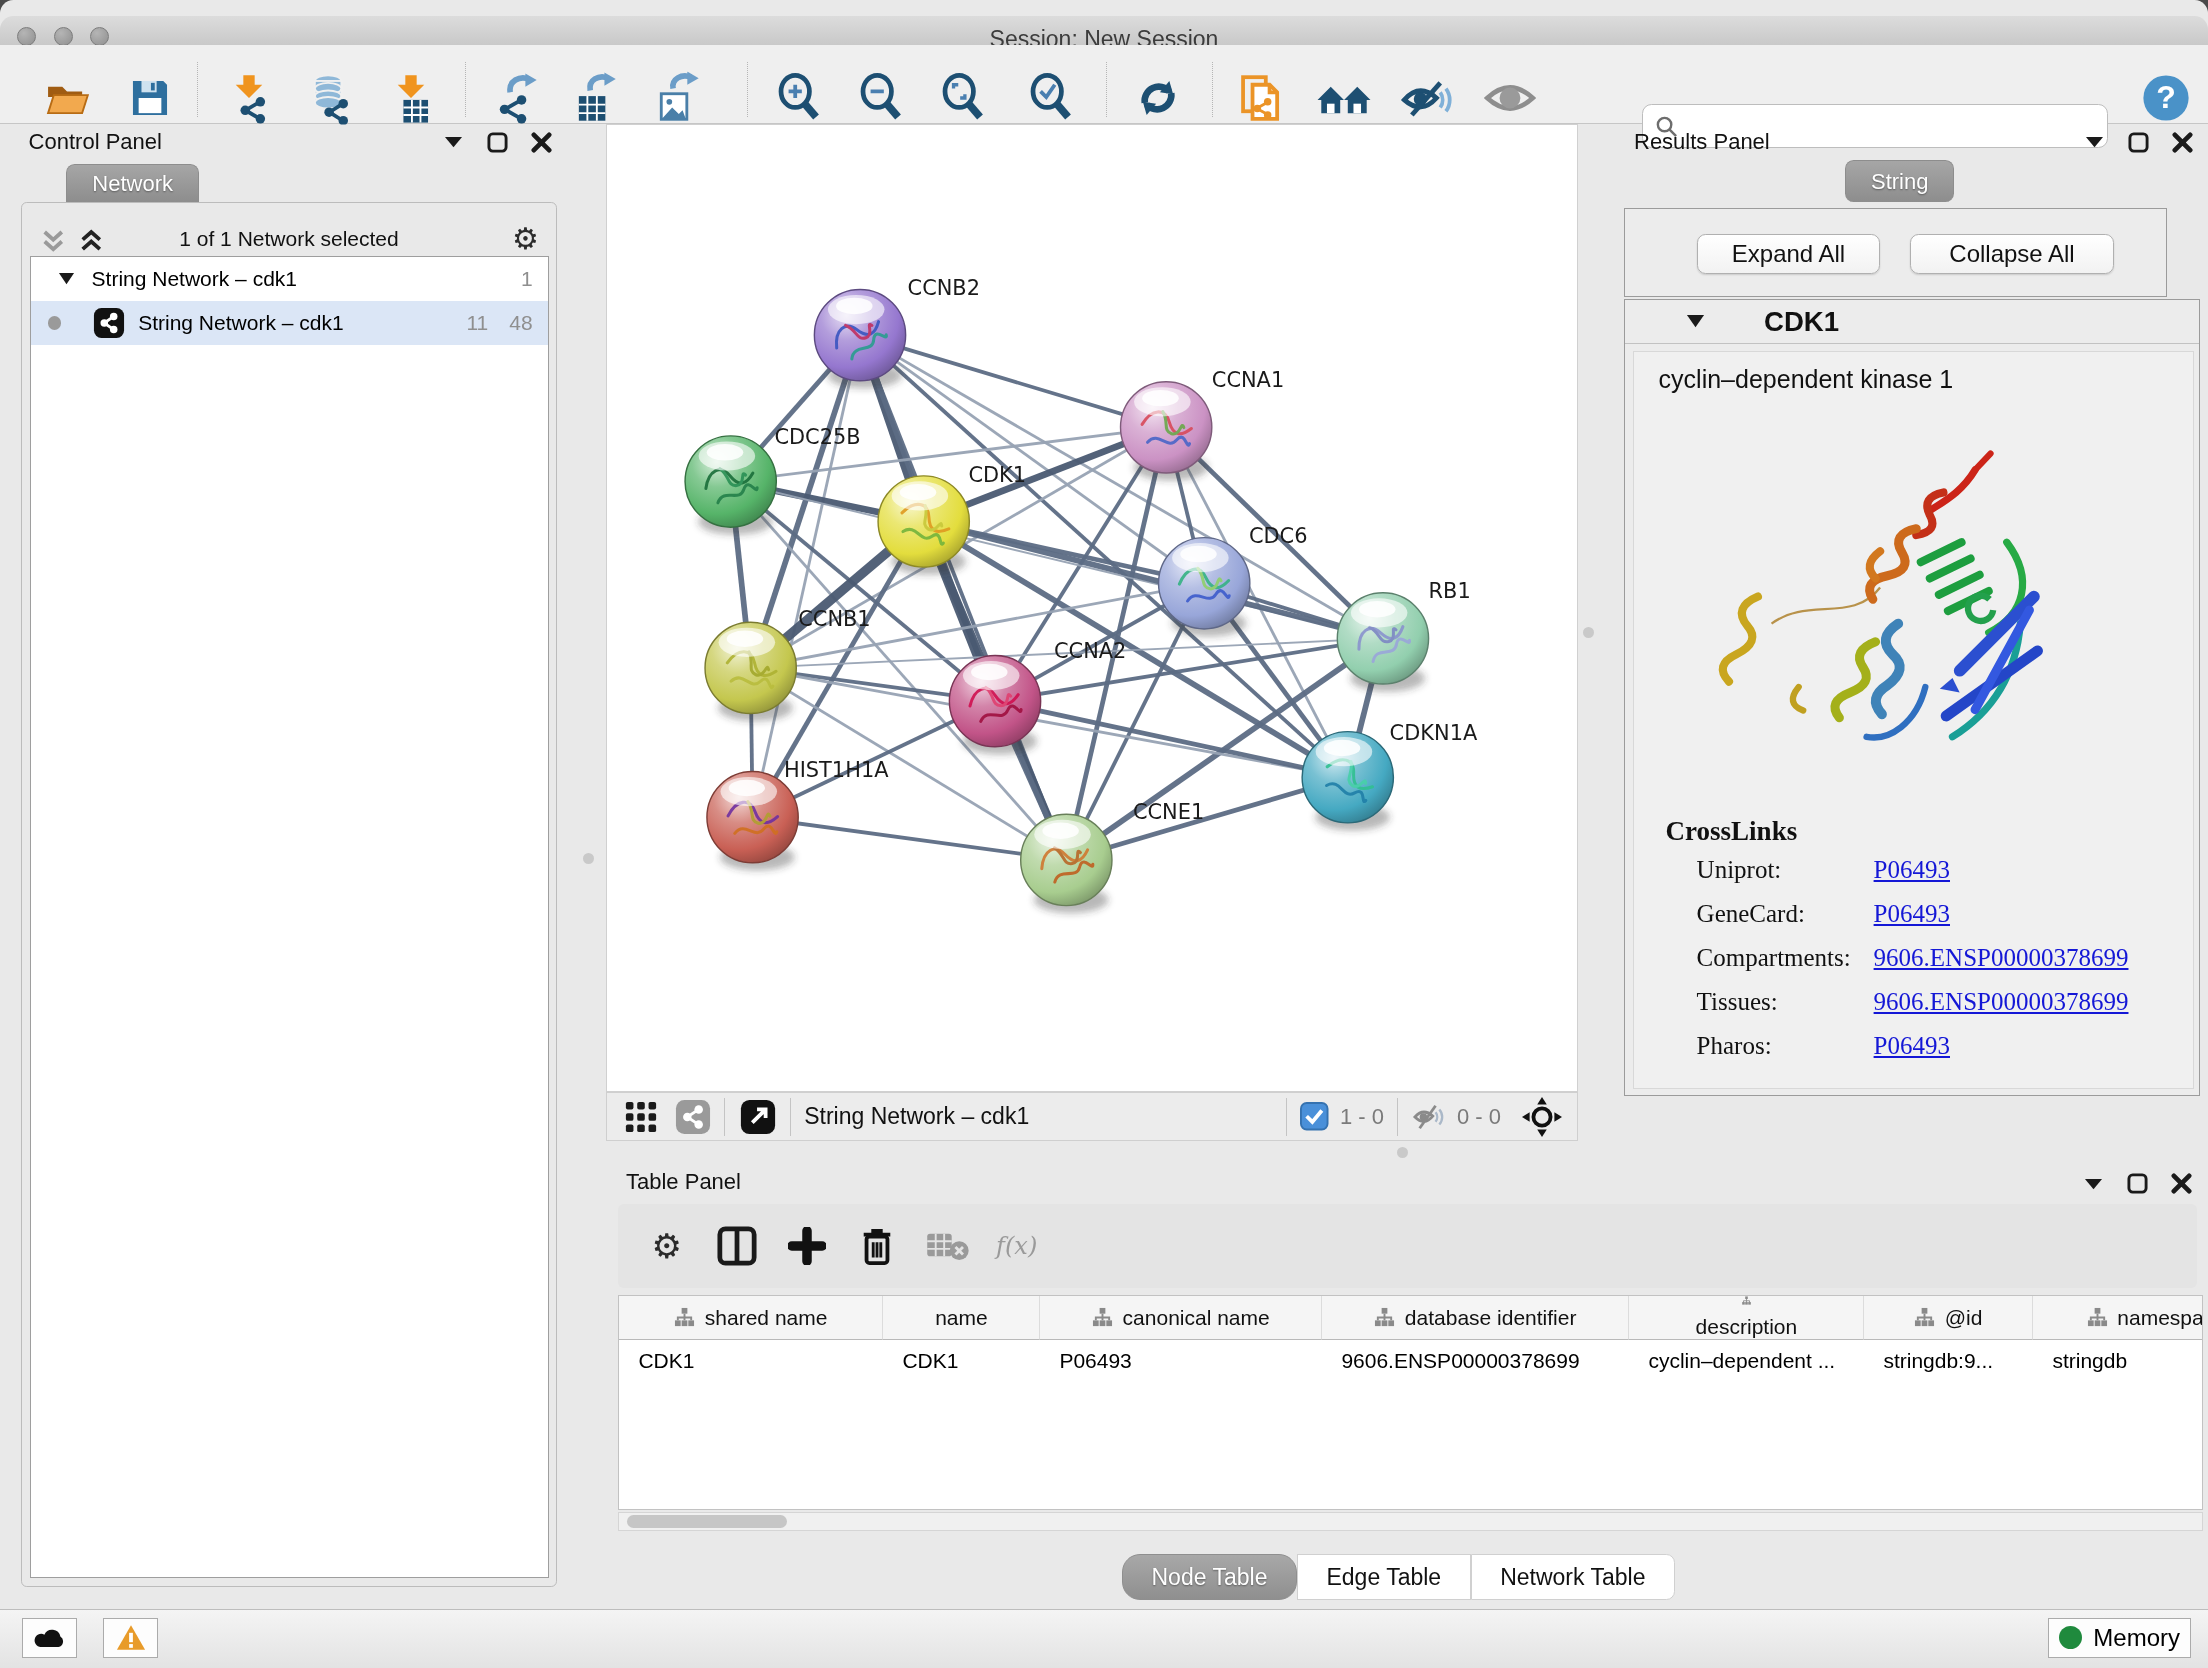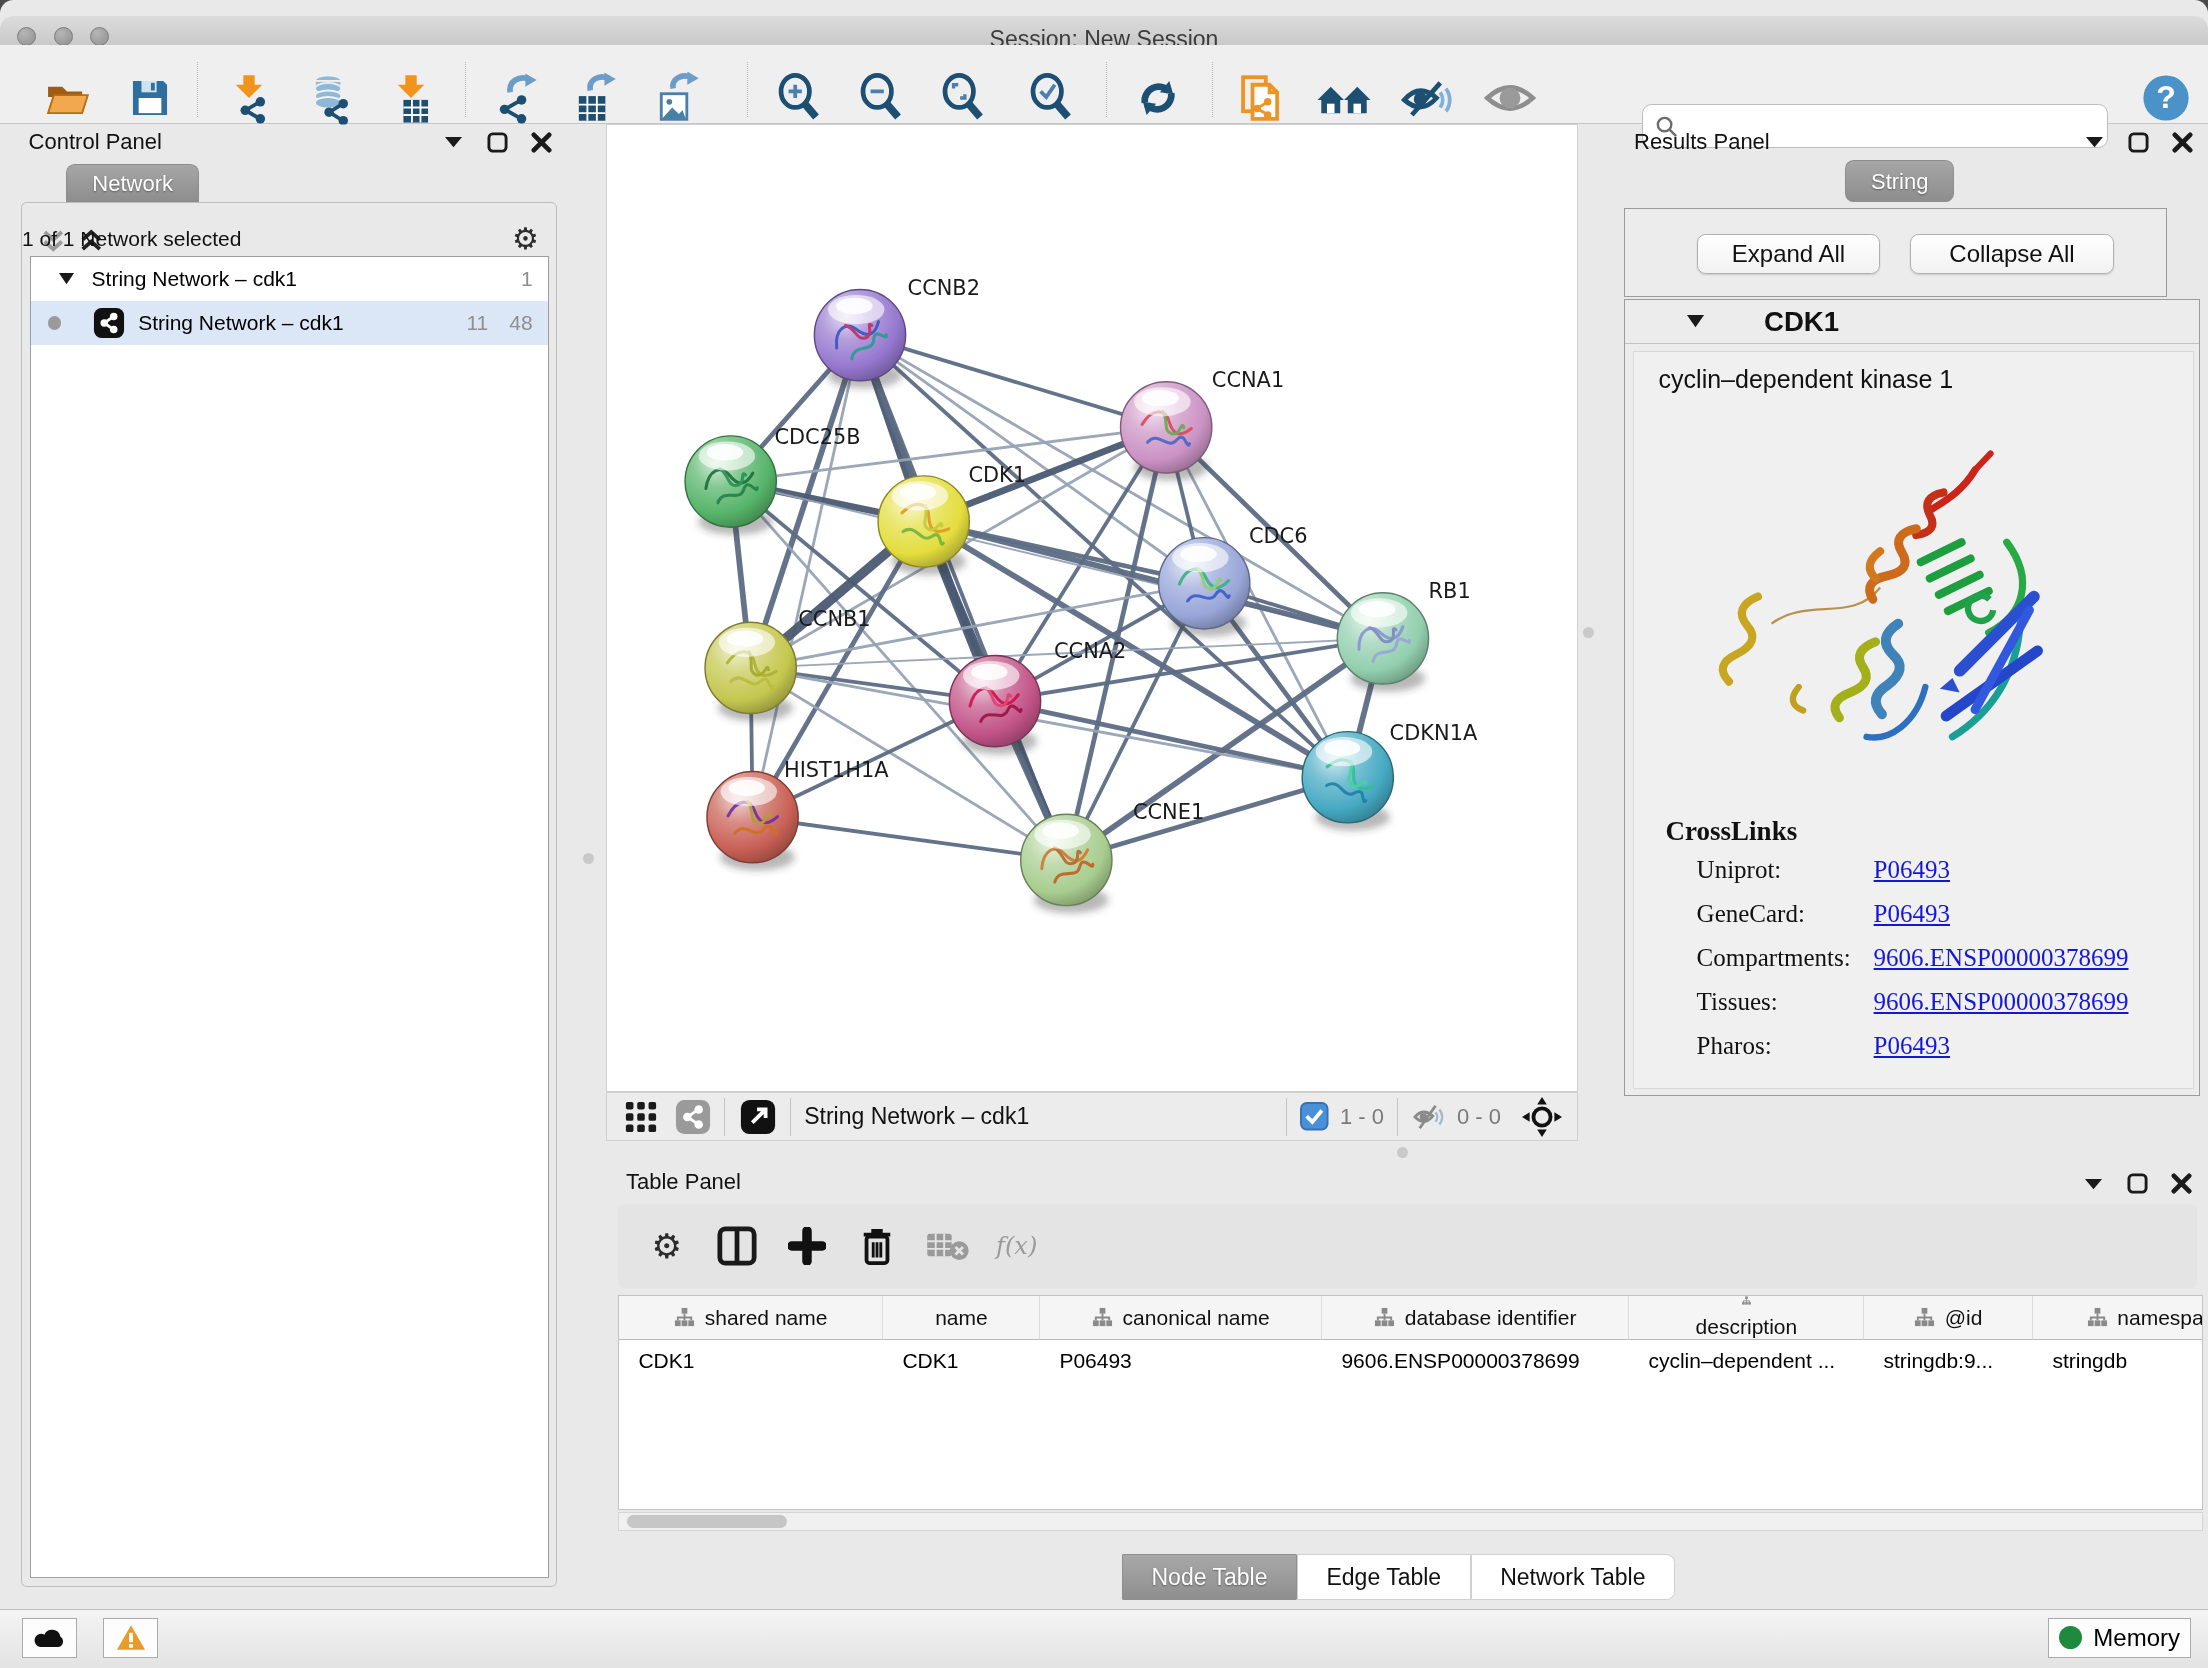--- a/index.html
+++ b/index.html
@@ -73,21 +73,21 @@
                 justify-content:center;gap:9.5px;color:#111;}
   .gbody .gcell{height:42px;padding-left:19px;color:#000;}
   .hscroll{position:absolute;left:12.4px;top:354px;width:1585px;height:19px;background:#f0f0f0;border:1px solid #d5d5d5;}
   .hthumb{position:absolute;left:7.6px;top:1.9px;width:160px;height:13.3px;border-radius:6.7px;background:#c6c6c6;}
   .btabs{position:absolute;left:516px;top:396px;display:flex;}
   .btab{height:46px;padding:0 28.5px;display:flex;align-items:center;font-size:23px;background:#fff;
         border:1px solid #d0d0d0;color:#111;}
   .btab:first-child{border-radius:8.6px 0 0 8.6px;}
   .btab:last-child{border-radius:0 8.6px 8.6px 0;}
   .btab.sel{background:linear-gradient(#a8a8a8,#8f8f8f);color:#fff;text-shadow:0 1px 1.9px rgba(0,0,0,.4);
-            border-color:#8f8f8f;border-radius:1px;text-align:right;}
+            border-color:#8f8f8f;border-radius:18px;text-align:right;}
   
   .statusbar{position:absolute;left:0;top:1609px;width:2208px;height:59px;
              background:linear-gradient(#f4f4f4,#e3e3e3);border-top:1px solid #bdbdbd;}
   .sbtn{position:absolute;top:7.6px;height:40px;background:#fdfdfd;border:1.9px solid #ababab;
         display:flex;align-items:center;justify-content:center;}
   .gear{font-family:"DejaVu Sans",sans-serif;font-size:30px;color:#2b2b2b;line-height:1;}
   .fx{font-family:"DejaVu Serif",serif;font-style:italic;font-size:24px;color:#9a9a9a;}
 </style>
 </head>
 <body>
@@ -294,21 +294,21 @@
       <div class="tab">Sets</div>
     </div>
     <div class="cp-box">
       <div class="cp-row">
         <svg style="position:absolute;left:17px;top:5.7px" width="28.5" height="27" viewBox="0 0 30 28">
           <path d="M6,4 L15,12 L24,4 M6,14 L15,22 L24,14" stroke="#9a9a9a" stroke-width="4" fill="none"></path>
         </svg>
         <svg style="position:absolute;left:55px;top:5.7px" width="28.5" height="27" viewBox="0 0 30 28">
           <path d="M6,12 L15,4 L24,12 M6,22 L15,14 L24,22" stroke="#222" stroke-width="4" fill="none"></path>
         </svg>
-        <div style="position:absolute;left:0;top:4.8px;width:100%;text-align:left;font-size:21px;color:#111">1 of 1 Network selected</div>
+        <div style="position:absolute;left:0;top:4.8px;width:100%;text-align:center;font-size:21px;color:#111">1 of 1 Network selected</div>
         <div class="gear" style="position:absolute;right:17px;top:1.9px">⚙</div>
       </div>
       <div class="cp-list">
         <div class="tree-row">
           <svg style="margin-left:27px" width="17" height="13.3" viewBox="0 0 18 14">
               <path d="M1,1 L17,1 L9,13 z" fill="#1a1a1a"></path>
             </svg>
           <span style="margin-left:17px">String Network – cdk1</span>
           <span class="cnt" style="margin-left:auto;margin-right:15px">1</span>
         </div>

